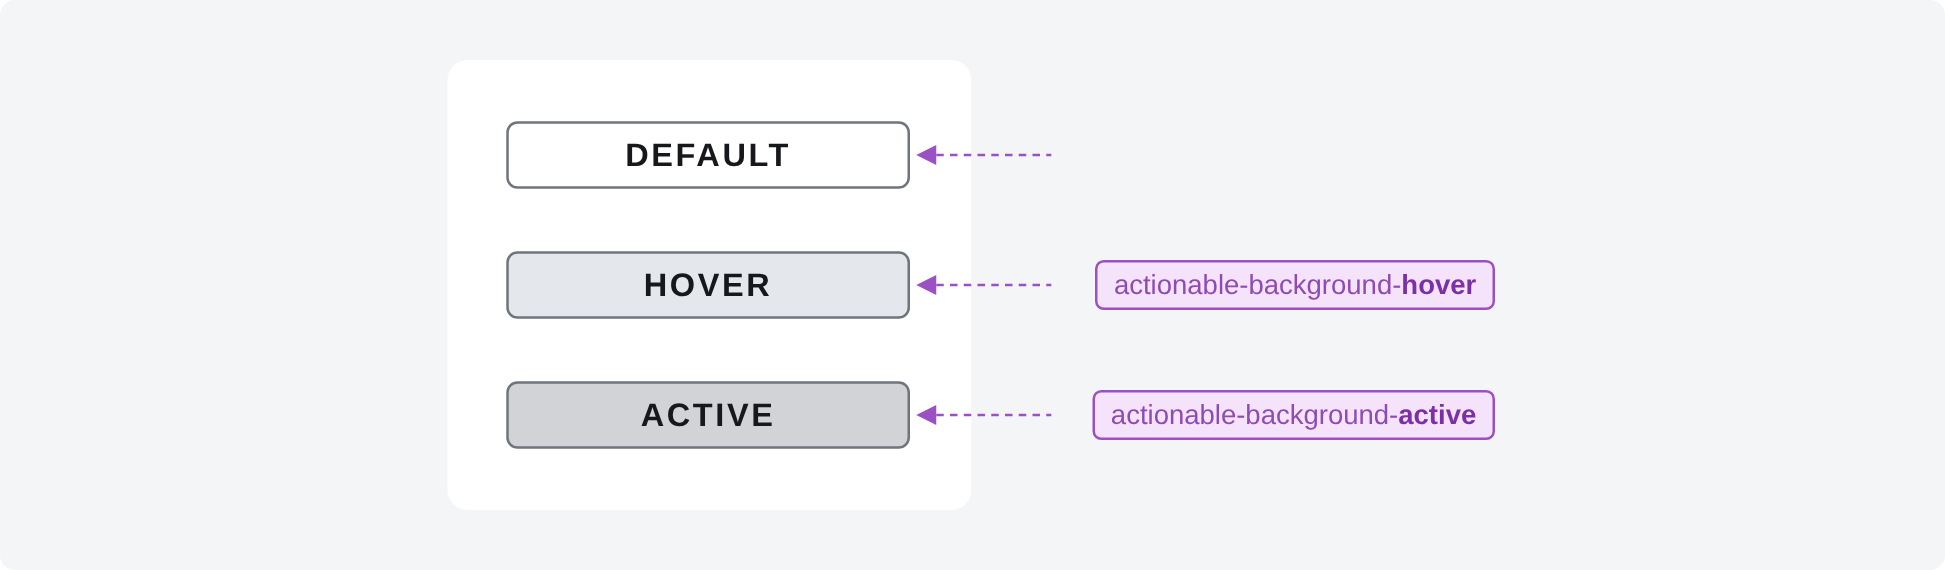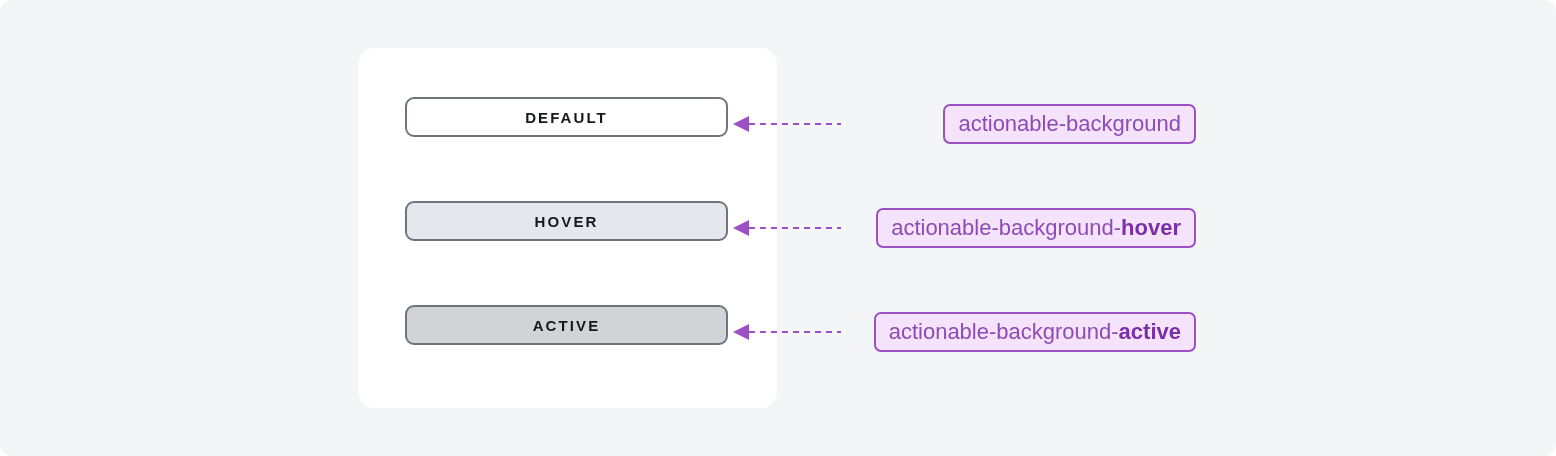--- a/index.html
+++ b/index.html
@@ -29,28 +29,28 @@
     height: 360px;
     background: #ffffff;
     border-radius: 16px;
   }
 
   
   .state-button {
     position: absolute;
     left: 405px;
     width: 323px;
-    height: 40px;
+    height: 54px;
     box-sizing: border-box;
     border: 2px solid #70747c;
     border-radius: 9px;
     display: flex;
     align-items: center;
     justify-content: center;
-    font-size: 15px;
+    font-size: 26px;
     font-weight: bold;
     letter-spacing: 2.1px;
     color: #16181c;
   }
   .state-button.default { top: 97px;  background: #ffffff; }
   .state-button.hover   { top: 201px; background: #e4e8ec; }
   .state-button.active  { top: 305px; background: #d2d3d6; }
 
   
   .connector {
@@ -97,24 +97,20 @@
 
   <div class="state-button default">DEFAULT</div>
 
   <div class="connector r1">
     <svg width="110" height="20" viewBox="0 0 110 20">
       <path d="M2 10 L18 2 L18 18 Z" fill="#9b51c4"></path>
       <line x1="18" y1="10" x2="110" y2="10" stroke="#9b51c4" stroke-width="2" stroke-dasharray="6 5"></line>
     </svg>
   </div>
 
-  <div class="token-label r1">
-    <span>actionable-background</span>
-      <span class="suffix"></span>
-  </div>
 
   <div class="state-button hover">HOVER</div>
 
   <div class="connector r2">
     <svg width="110" height="20" viewBox="0 0 110 20">
       <path d="M2 10 L18 2 L18 18 Z" fill="#9b51c4"></path>
       <line x1="18" y1="10" x2="110" y2="10" stroke="#9b51c4" stroke-width="2" stroke-dasharray="6 5"></line>
     </svg>
   </div>
 

